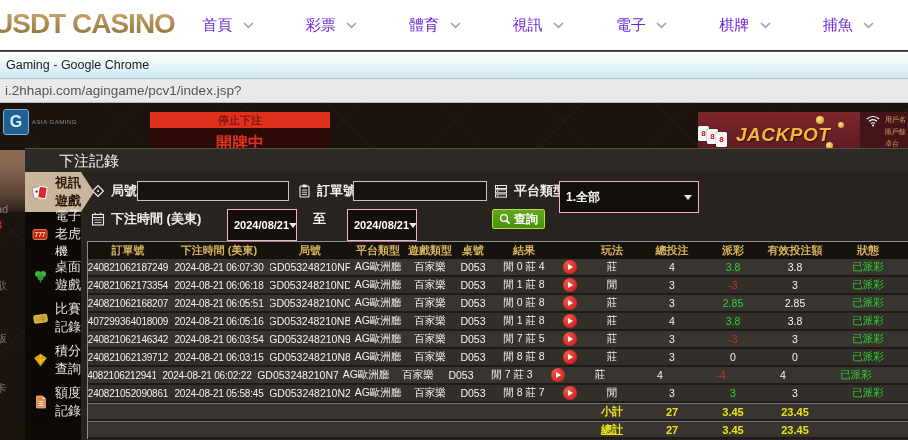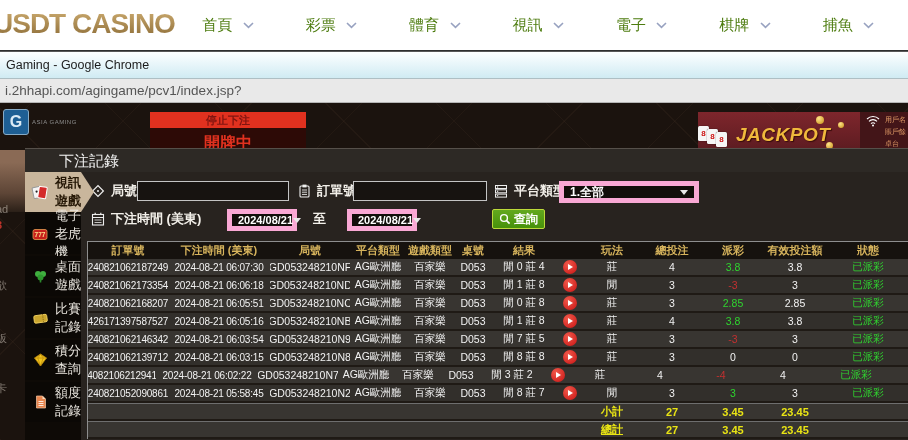--- a/index.html
+++ b/index.html
@@ -4,38 +4,38 @@
 <style>
   html,body{margin:0;padding:0;background:#000;}
   .screen{position:relative;width:908px;height:440px;overflow:hidden;background:#17110d;
           font-family:"Liberation Sans","DejaVu Sans",sans-serif;}
 
   
   .site-nav{position:absolute;top:0;left:0;width:908px;height:51px;background:#ffffff;border-bottom:1px solid #2e2e2e;box-sizing:border-box;}
   .logo{position:absolute;left:-7px;top:8px;font-size:28px;font-weight:800;letter-spacing:-1px;
         color:#a8854b;background:linear-gradient(#cfae72,#8a6a35);-webkit-background-clip:text;background-clip:text;-webkit-text-fill-color:transparent;}
   .nav-items{position:absolute;left:178px;right:6px;top:0;height:50px;display:flex;align-items:center;justify-content:space-around;}
-  .nav-item{display:flex;align-items:center;gap:7px;color:#4d7c0f;font-size:15px;cursor:pointer;}
+  .nav-item{display:flex;align-items:center;gap:7px;color:#6d28d9;font-size:15px;cursor:pointer;}
 
   
   .chrome-titlebar{position:absolute;top:51px;left:0;width:908px;height:28px;box-sizing:border-box;
         background:linear-gradient(#fdffff,#d0ebf3);border-top:1px solid #585858;border-bottom:1px solid #aebfc4;
         display:flex;align-items:center;padding-left:6px;font-size:12.5px;color:#1c1c1c;}
   .chrome-urlbar{position:absolute;top:79px;left:0;width:908px;height:24px;box-sizing:border-box;background:#e9e9e9;
         border-bottom:1px solid #b5b5b5;display:flex;align-items:center;padding-left:5px;font-size:13.5px;color:#555;}
 
   
   .game-bg{position:absolute;top:103px;left:0;width:908px;height:337px;background:#1b130e;
      background-image:repeating-linear-gradient(45deg,rgba(80,58,42,.16) 0 1px,transparent 1px 78px),
                       repeating-linear-gradient(-45deg,rgba(80,58,42,.16) 0 1px,transparent 1px 78px);}
   .ag-logo{position:absolute;left:3px;top:6px;display:flex;align-items:center;gap:3px;}
   .ag-box{width:24px;height:24px;background:#1e5f94;border:1px solid #87abc6;border-radius:3px;color:#dcebf6;
           font-weight:bold;font-size:16px;display:flex;align-items:center;justify-content:center;}
   .ag-name{color:#8d8d8d;font-size:6px;letter-spacing:.5px;}
-  .stop-banner{position:absolute;left:150px;top:9px;width:156px;height:45px;}
+  .stop-banner{position:absolute;left:150px;top:9px;width:180px;height:45px;}
   .stop-top{height:16px;background:#e0311f;color:#7e1410;font-size:11px;font-weight:bold;text-align:center;line-height:16px;}
   .stop-bottom{height:29px;background:#2d0a06;color:#e0311f;font-size:16px;font-weight:bold;text-align:center;line-height:29px;}
   .jackpot{position:absolute;left:698px;top:9px;width:162px;height:45px;background:linear-gradient(#7e262c,#571a1f);
            display:flex;align-items:center;overflow:hidden;}
   .jp-cards{position:relative;width:38px;height:100%;}
   .jp-card{position:absolute;width:11px;height:15px;background:#f6f6f6;border-radius:1.5px;color:#c11;font-size:8px;
            font-weight:bold;text-align:center;line-height:15px;box-shadow:0 0 1px #000;}
   .jp-text{font-size:19px;font-weight:800;font-style:italic;color:#f0b93c;text-shadow:1px 1px 1px #3a0c0c;letter-spacing:.5px;}
   .jp-coin{position:absolute;border-radius:50%;background:radial-gradient(circle at 35% 30%,#ffe48a,#c89016);}
   .user-panel{position:absolute;left:860px;top:9px;width:48px;height:45px;background:#431518;display:flex;gap:3px;padding:3px 0 0 4px;box-sizing:border-box;}
@@ -58,21 +58,21 @@
       border-left:13px solid #c9b69c;border-top:20px solid transparent;border-bottom:20px solid transparent;}
   .icn{display:inline-flex;width:18px;justify-content:center;flex:none;}
 
   .content{position:relative;flex:1;background:#28231f;}
   .filter-row{position:relative;height:25px;}
   .r1{margin-top:8px;}
   .r2{margin-top:3px;}
   .fgroup{position:absolute;top:2px;display:flex;align-items:center;gap:4px;color:#f2efe9;font-weight:bold;font-size:13px;white-space:nowrap;}
   .finput{position:absolute;top:1px;height:20px;background:#171310;border:1px solid #c4c4c4;color:#fff;box-sizing:border-box;
           padding:0 4px;font-size:12px;outline:none;}
-  .fselect{position:absolute;top:1px;height:22px;background:#120e0a;border:5px solid #f9a8d4;box-sizing:border-box;color:#fff;
+  .fselect{position:absolute;top:1px;height:32px;background:#120e0a;border:1px solid #f9a8d4;box-sizing:border-box;color:#fff;
            font-size:12px;font-weight:bold;display:flex;align-items:center;justify-content:space-between;padding:0 6px;cursor:pointer;}
   .caret{width:0;height:0;border-left:4px solid transparent;border-right:4px solid transparent;border-top:5px solid #e9e9e9;}
   .qbtn{position:absolute;top:1px;height:20px;display:flex;align-items:center;gap:3px;background:linear-gradient(#62a81e,#47910a);
         border:1px solid #bcdA3a;border-radius:2px;color:#fff;font-size:12px;font-weight:bold;padding:0 6px;cursor:pointer;box-sizing:border-box;}
 
   
   .btable{position:relative;margin:8px 0 0 6px;width:820px;border-top:1px solid #8e8e8e;border-left:1px solid #8e8e8e;}
   .tr{display:flex;box-sizing:border-box;height:18px;}
   .thr{height:17px;background:#16120e;}
   .th,.td{display:flex;align-items:center;justify-content:center;box-sizing:border-box;overflow:hidden;white-space:nowrap;flex:none;}
@@ -419,21 +419,21 @@
                   <i class="tri"></i>
                 </span>
               </div>
               <div class="td" style="width: 56px;">莊</div>
               <div class="td" style="width: 64px;">3</div>
               <div class="td pos" style="width: 58px;">2.85</div>
               <div class="td" style="width: 66px;">2.85</div>
               <div class="td stat" style="width: 80px;">已派彩</div>
             </div>
             <div class="tr data alt">
-              <div class="td c0" style="width: 80px;">426171397587527</div>
+              <div class="td c0" style="width: 80px;">407299364018009</div>
               <div class="td c1" style="width: 102px;">2024-08-21 06:05:16</div>
               <div class="td c2" style="width: 80px;">GD053248210NB</div>
               <div class="td c3" style="width: 56px;">AG歐洲廳</div>
               <div class="td c4" style="width: 48px;">百家樂</div>
               <div class="td c5" style="width: 38px;">D053</div>
               <div class="td c6" style="width: 64px;">閒 1 莊 8</div>
               <div class="td" style="width: 28px;">
                 <span class="playbtn">
                   <i class="tri"></i>
                 </span>
@@ -482,21 +482,21 @@
               <div class="td" style="width: 66px;">0</div>
               <div class="td stat" style="width: 80px;">已派彩</div>
             </div>
             <div class="tr data">
               <div class="td c0" style="width: 68px;">240821062129410</div>
               <div class="td c1" style="width: 102px;">2024-08-21 06:02:22</div>
               <div class="td c2" style="width: 80px;">GD053248210N7</div>
               <div class="td c3" style="width: 56px;">AG歐洲廳</div>
               <div class="td c4" style="width: 48px;">百家樂</div>
               <div class="td c5" style="width: 38px;">D053</div>
-              <div class="td c6" style="width: 64px;">閒 3 莊 2</div>
+              <div class="td c6" style="width: 64px;">閒 7 莊 3</div>
               <div class="td" style="width: 28px;">
                 <span class="playbtn">
                   <i class="tri"></i>
                 </span>
               </div>
               <div class="td" style="width: 56px;">莊</div>
               <div class="td" style="width: 64px;">4</div>
               <div class="td neg" style="width: 58px;">-4</div>
               <div class="td" style="width: 66px;">4</div>
               <div class="td stat" style="width: 80px;">已派彩</div>

